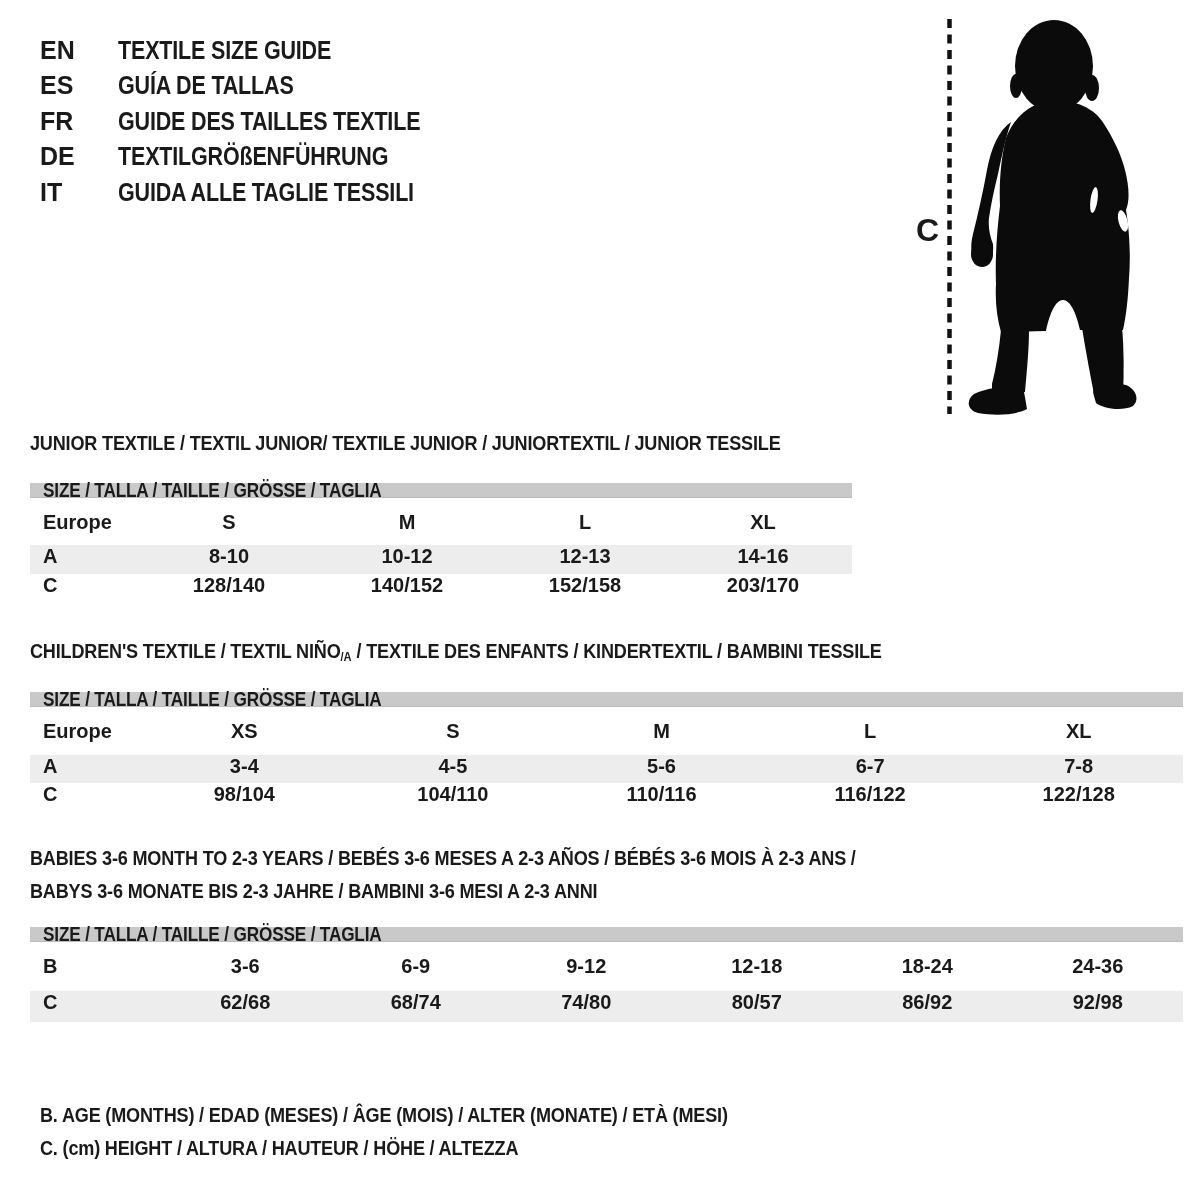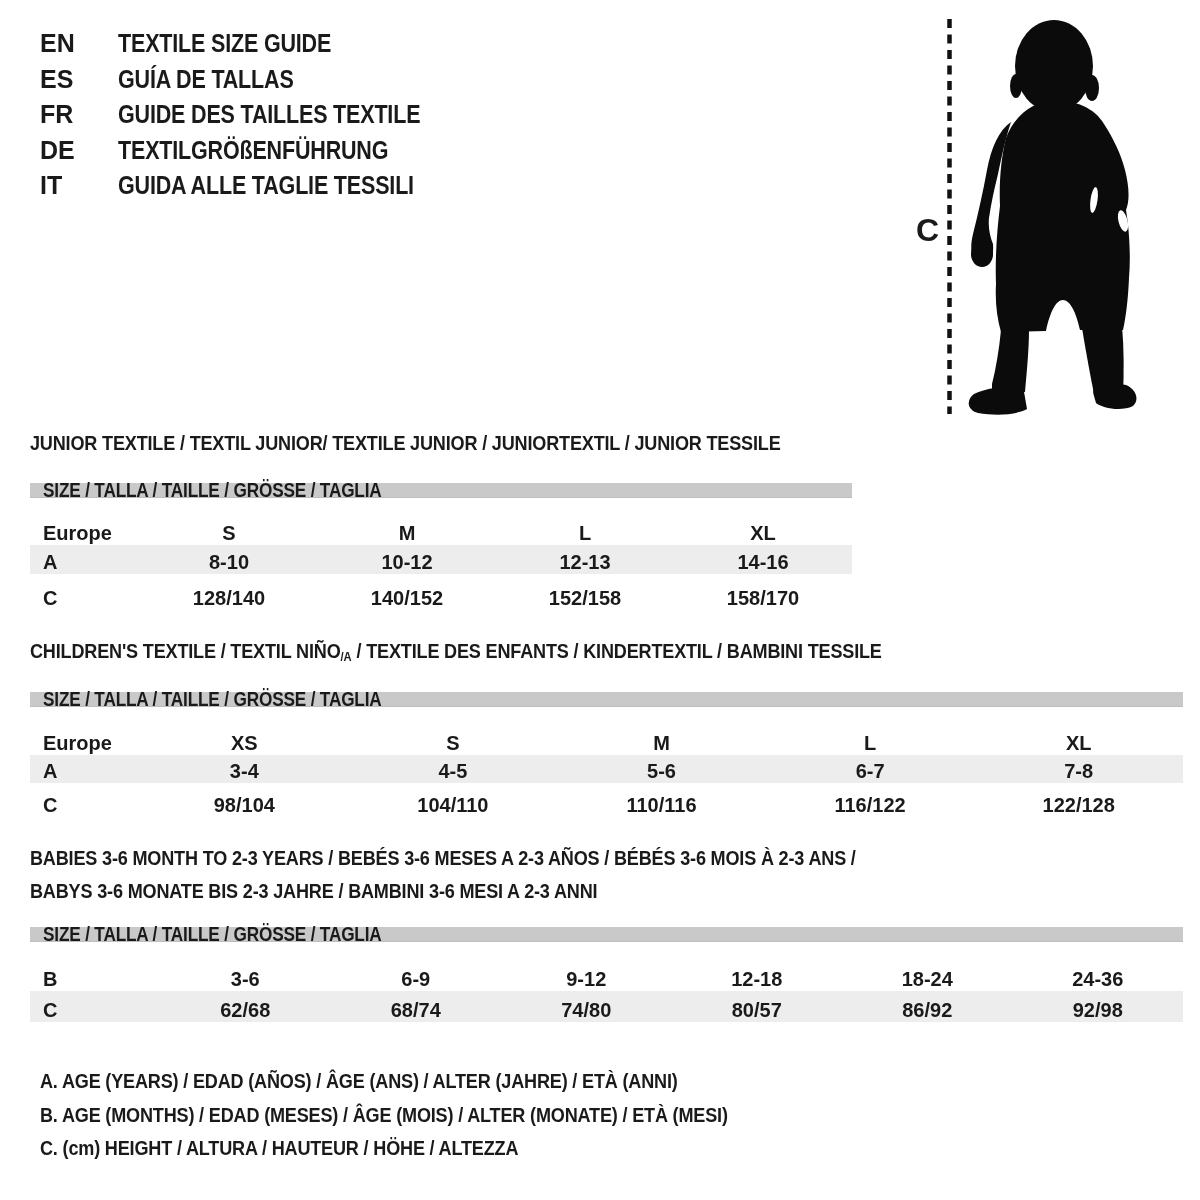--- a/index.html
+++ b/index.html
@@ -10,21 +10,21 @@
     color:#1a1a1a;
     -webkit-font-smoothing:antialiased;
   }
   .page { position:relative; width:1200px; height:1200px; background:#ffffff; overflow:hidden; }
 
   
   .cond { display:inline-block; transform:scaleX(0.86); transform-origin:0 50%; white-space:nowrap; letter-spacing:-0.2px; }
 
   
   .lang-list { position:absolute; left:40px; top:29px; }
-  .lang-row { display:flex; align-items:flex-start; height:35.5px; font-weight:700; font-size:25px; }
+  .lang-row { display:flex; align-items:flex-end; height:35.5px; font-weight:700; font-size:25px; }
   .lang-code { width:78px; flex:0 0 78px; }
 
   
   .dash-line { position:absolute; left:946px; top:14px; }
   .fig-c { position:absolute; left:916px; top:212px; font-size:32px; font-weight:700; }
   .toddler { position:absolute; left:963px; top:14px; }
 
   
   .t-title { position:absolute; left:30px; font-size:21px; font-weight:700; line-height:26px;text-decoration:underline; }
   #t0-title { top:430px; }
@@ -36,21 +36,21 @@
   .size-bar {
     position:absolute; left:30px; height:15px; background:#c9c9c9;
     display:flex; align-items:center; padding-left:13px;
     font-size:20px; font-weight:700;
     border-bottom:1px solid #bdbdbd;
   }
   #t0-bar { top:483px; width:822px; }
   #t1-bar { top:692px; width:1153px; }
   #t2-bar { top:927px; width:1153px; }
 
-  .trow { position:absolute; left:30px; display:flex; align-items:flex-end; font-weight:700; font-size:20px; }
+  .trow { position:absolute; left:30px; display:flex; align-items:flex-start; font-weight:700; font-size:20px; }
   .stripe { background:#ededed; }
   .rlabel { flex:0 0 110px; width:110px; padding-left:13px; }
   .rlabel-wide { flex:0 0 130px; width:130px; padding-left:13px; }
   .cell { flex:1 1 0; text-align:center; }
 
   #t0-r0 { top:511px; height:34px; width:822px; }
   #t0-r1 { top:545px; height:29px; width:822px; }
   #t0-r2 { top:574px; height:36px; width:822px; }
 
   #t1-r0 { top:720px; height:35px; width:1153px; }
@@ -161,21 +161,21 @@
     <span class="cell">8-10</span>
     <span class="cell">10-12</span>
     <span class="cell">12-13</span>
     <span class="cell">14-16</span>
   </div>
   <div class="trow" id="t0-r2">
     <span class="rlabel">C</span>
     <span class="cell">128/140</span>
     <span class="cell">140/152</span>
     <span class="cell">152/158</span>
-    <span class="cell">158/170</span>
+    <span class="cell">203/170</span>
   </div>
 
   <div class="t-title" id="t1-title">
     <span class="cond"><span>CHILDREN'S TEXTILE / TEXTIL NIÑO</span><span class="sub-part">/A</span><span> / TEXTILE DES ENFANTS / KINDERTEXTIL / BAMBINI TESSILE</span></span>
   </div>
   <div class="size-bar" id="t1-bar">
     <span class="cond">SIZE / TALLA / TAILLE / GRÖSSE / TAGLIA</span>
   </div>
   <div class="trow" id="t1-r0">
     <span class="rlabel">Europe</span>
@@ -223,23 +223,20 @@
   <div class="trow stripe" id="t2-r1">
     <span class="rlabel-wide">C</span>
     <span class="cell">62/68</span>
     <span class="cell">68/74</span>
     <span class="cell">74/80</span>
     <span class="cell">80/57</span>
     <span class="cell">86/92</span>
     <span class="cell">92/98</span>
   </div>
 
-  <div class="legend-line" id="leg0">
-    <span class="cond">A. AGE (YEARS) / EDAD (AÑOS) / ÂGE (ANS) / ALTER (JAHRE) / ETÀ (ANNI)</span>
-  </div>
   <div class="legend-line" id="leg1">
     <span class="cond">B. AGE (MONTHS) / EDAD (MESES) / ÂGE (MOIS) / ALTER (MONATE) / ETÀ (MESI)</span>
   </div>
   <div class="legend-line" id="leg2">
     <span class="cond">C. (cm) HEIGHT / ALTURA / HAUTEUR / HÖHE / ALTEZZA</span>
   </div>
 
 </div>
 
 </body></html>

